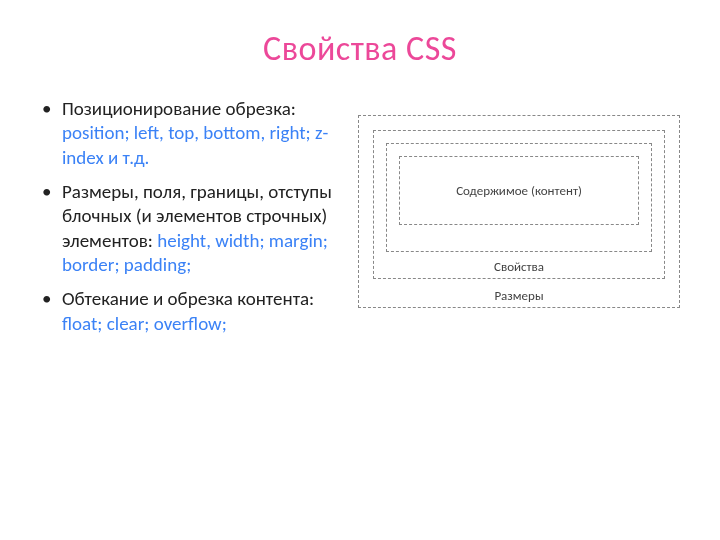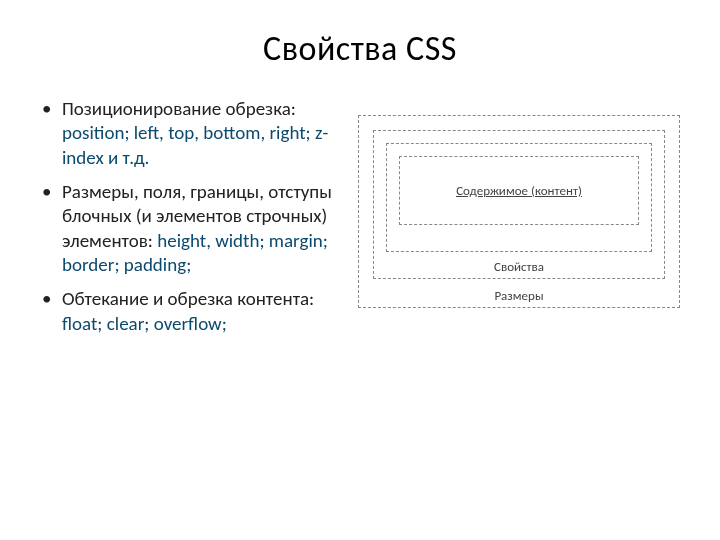--- a/index.html
+++ b/index.html
@@ -12,21 +12,21 @@
   }
   .slide {
     width: 720px;
     height: 540px;
     padding: 20px 40px 20px 40px;
   }
   .title {
     text-align: center;
     font-size: 34px;
     font-weight: 400;
-    color: #000000;
+    color: #ec4899;
     margin-top: 8px;
     margin-bottom: 28px;
     letter-spacing: 0.5px;
   }
   .content {
     display: flex;
     gap: 18px;
   }
   .left {
     width: 300px;
@@ -48,31 +48,30 @@
     color: #222;
   }
   ul.bullets > li::before {
     content: "•";
     position: absolute;
     left: 2px;
     top: 0;
     color: #222;
     font-size: 19px;
   }
-  .hl { color: #0c4a6e; }
+  .hl { color: #3b82f6; }
 
   
   .box-model {
     border: 1.5px dashed #888;
     padding: 14px 14px 10px 14px;
     position: relative;
     font-size: 13px;
     color: #444;
     background: #fff;
-    text-decoration: underline;
   }
   .bm-margin { padding: 14px 14px 28px 14px; }
   .bm-border { padding: 12px 12px 26px 12px; }
   .bm-padding { padding: 12px 12px 26px 12px; }
   .bm-content {
     padding: 26px 8px;
     text-align: center;
   }
   .bm-label {
     position: absolute;

